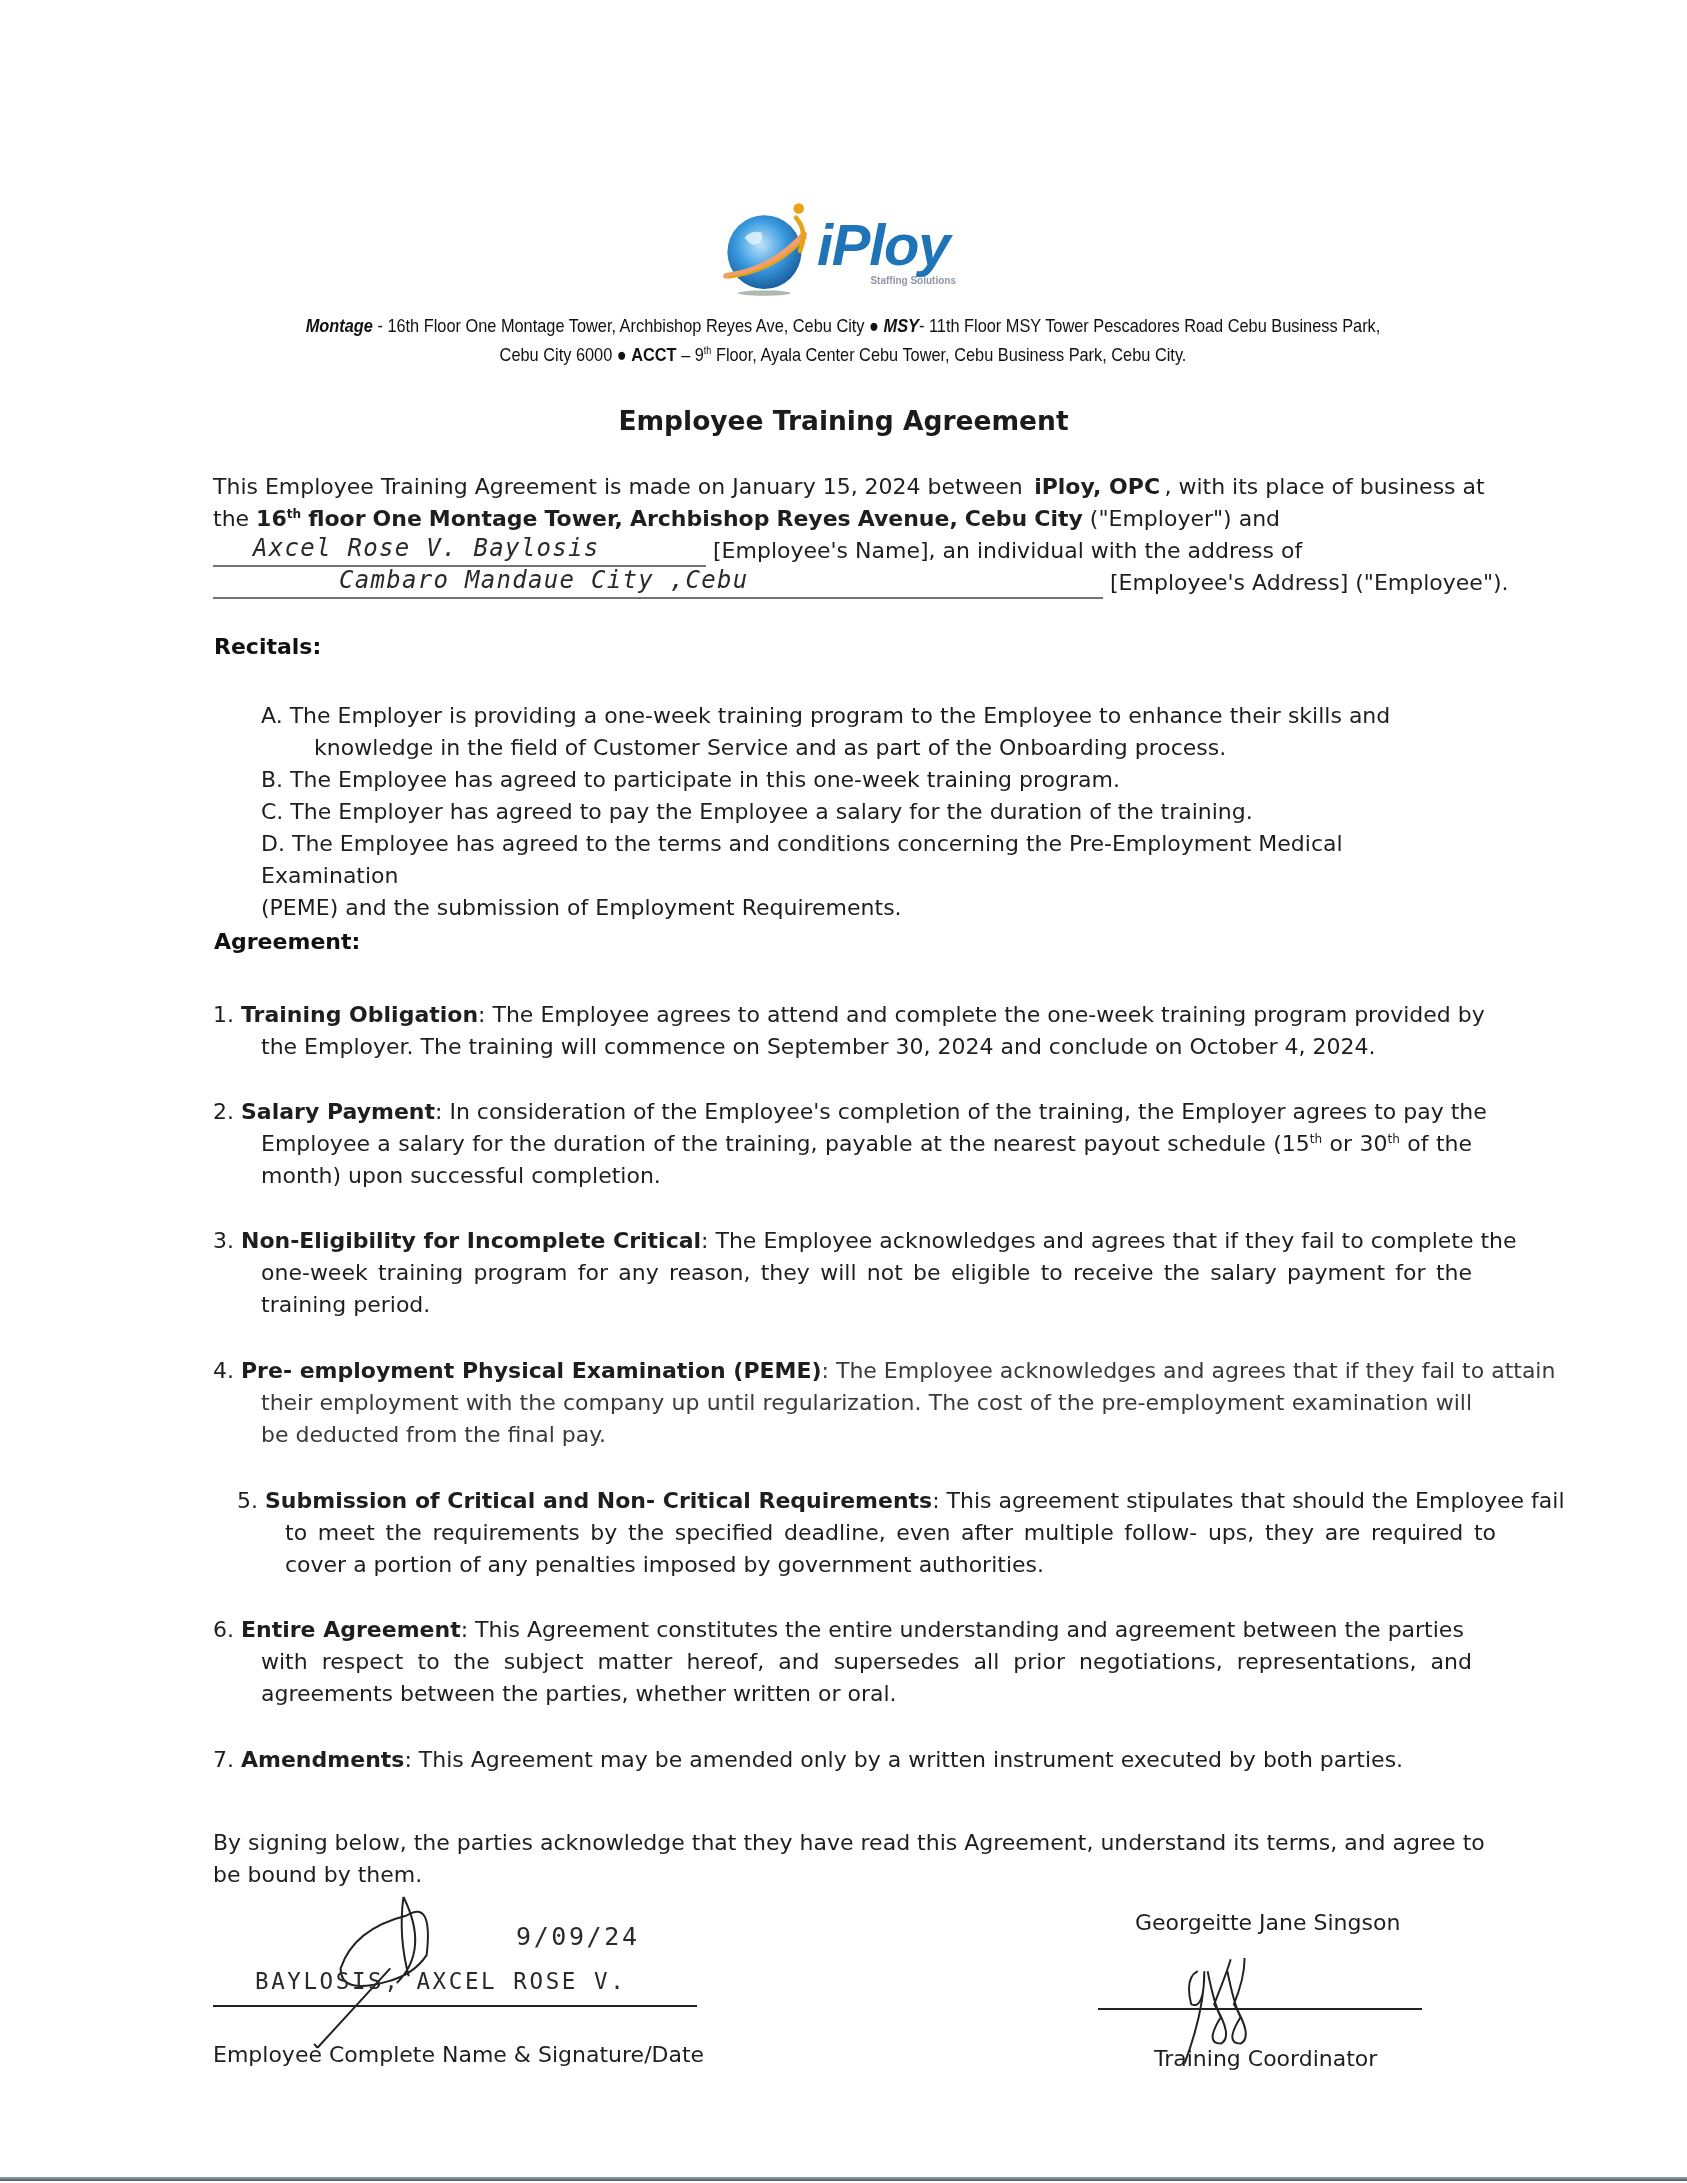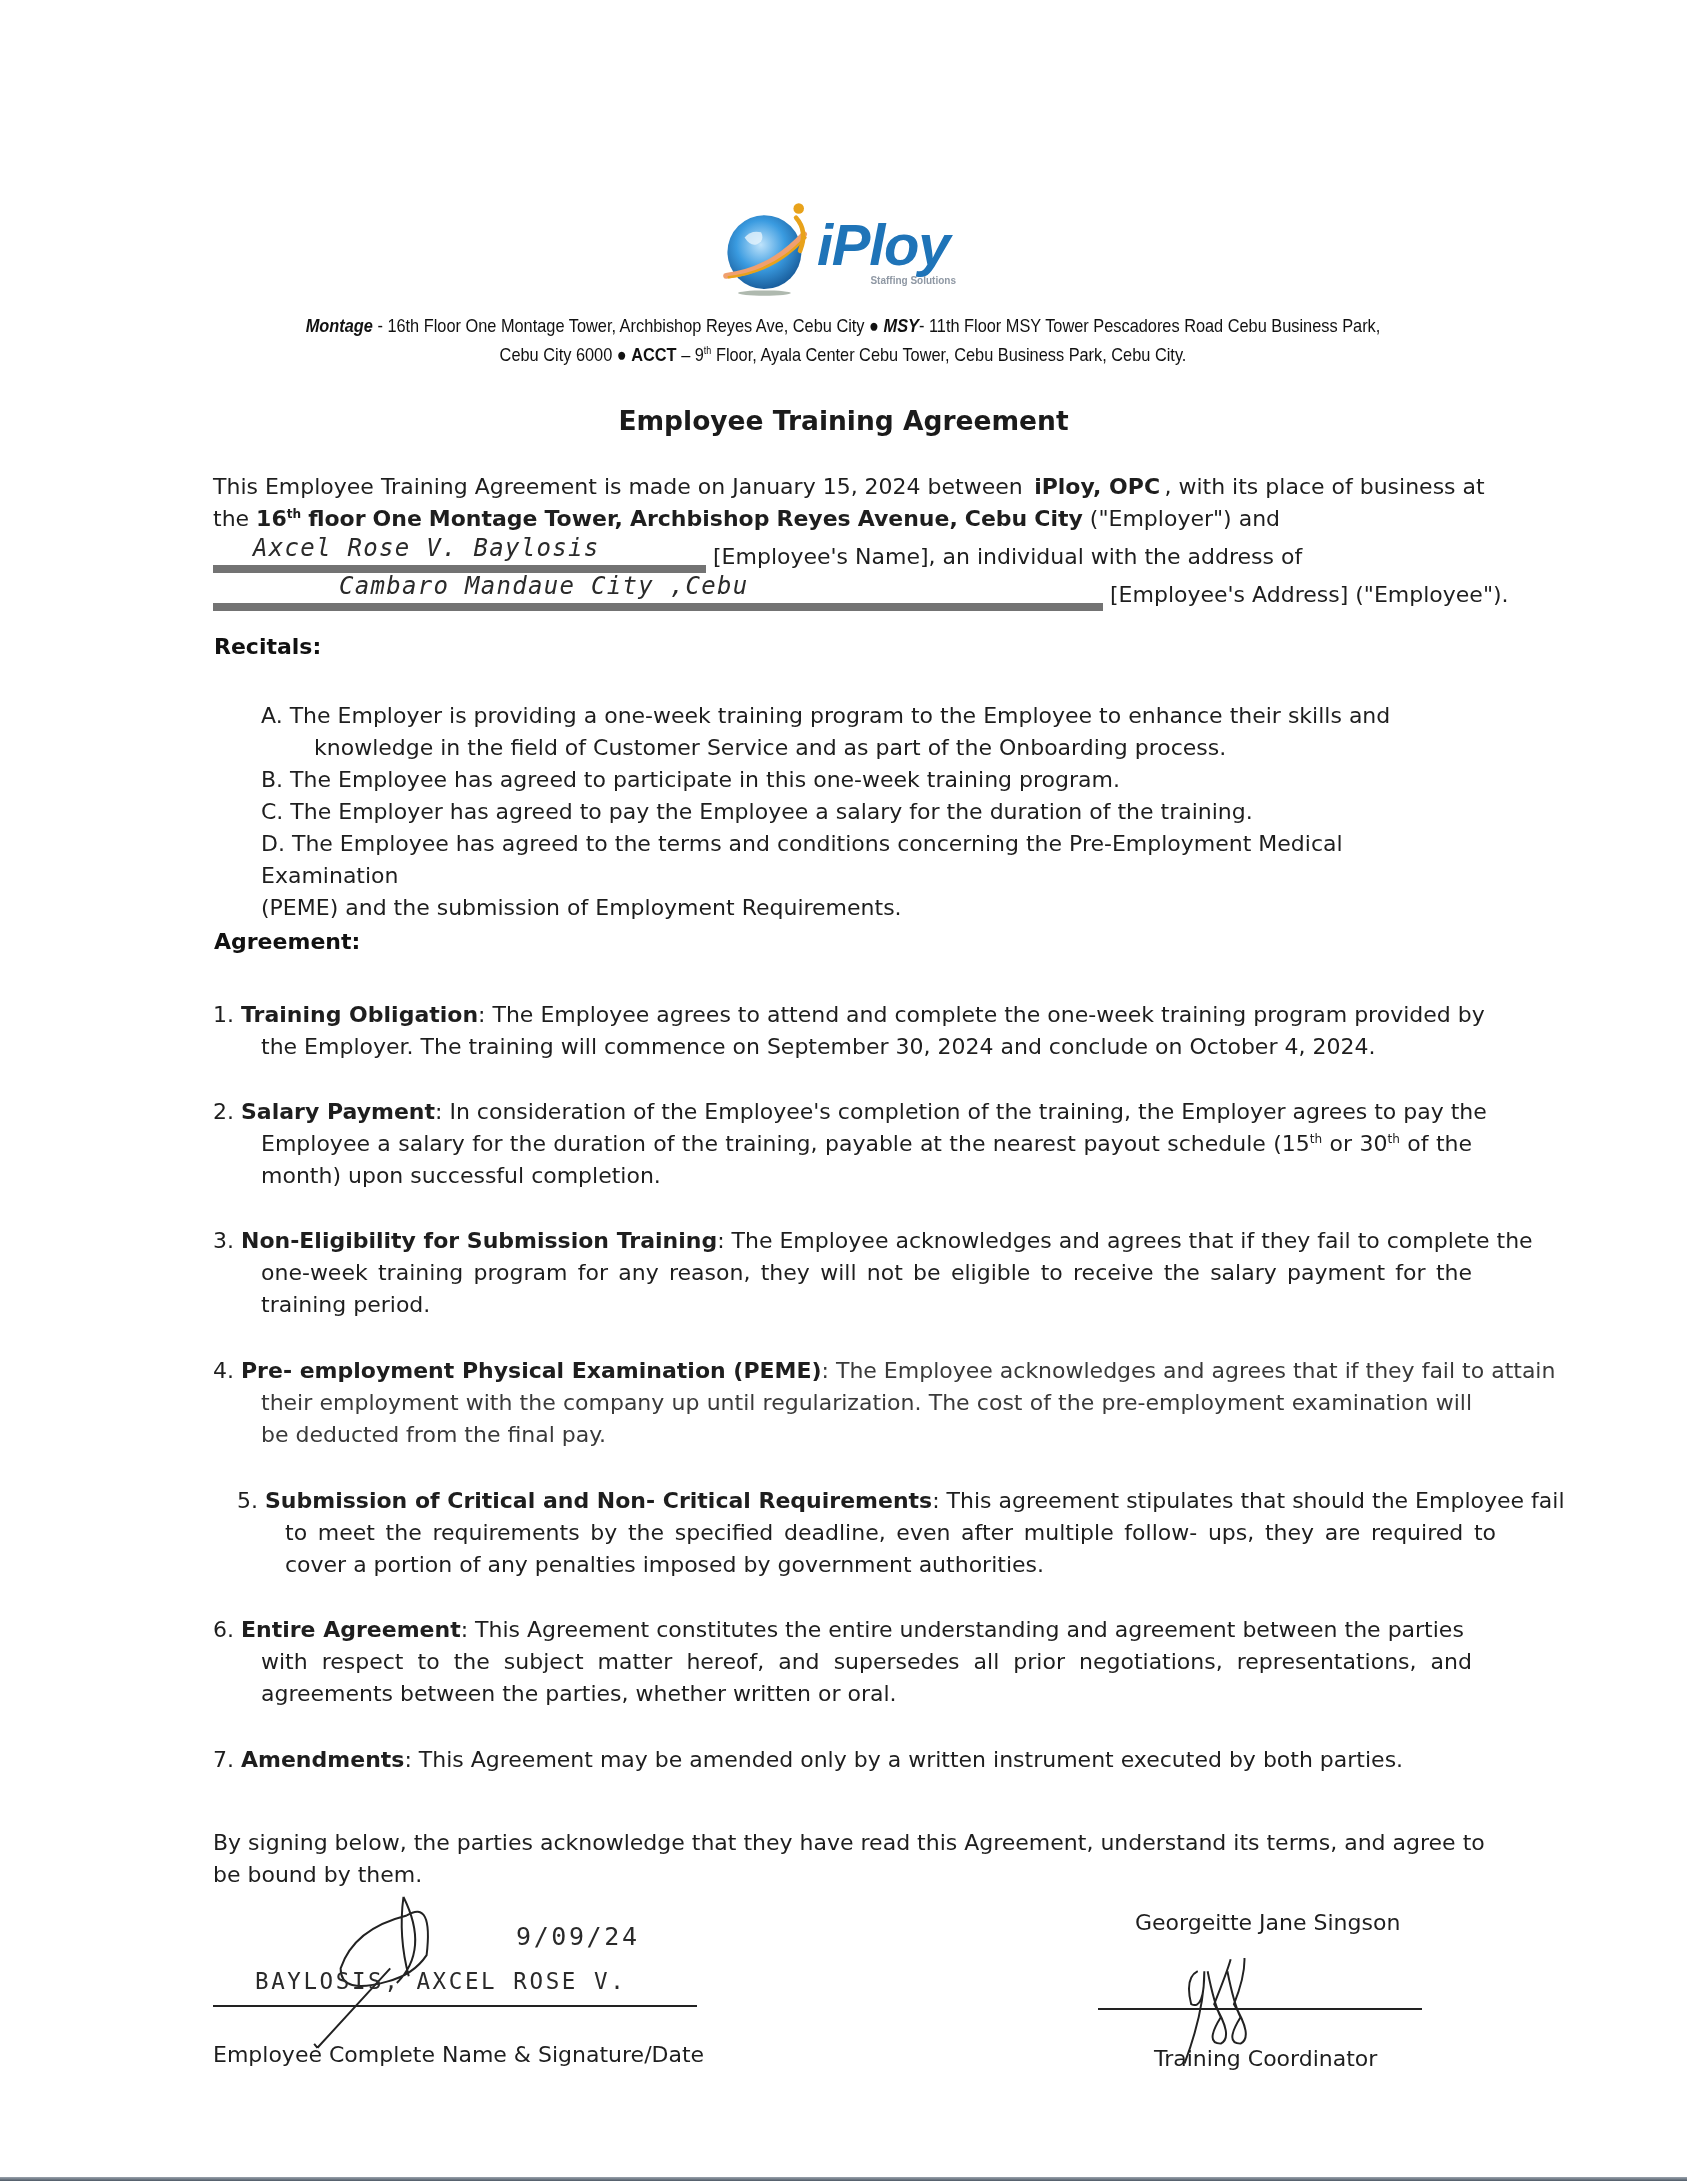--- a/index.html
+++ b/index.html
@@ -23,21 +23,21 @@
 
   .title { position: absolute; left: 0; width: 1687px; top: 405px; text-align: center;
            font-family: "DejaVu Sans", sans-serif; font-weight: bold; font-size: 26.5px; color: #1b1b1b; }
 
   .body-text { font-family: "DejaVu Sans", sans-serif; font-size: 22px; color: #1e1e1e; }
 
   .para { position: absolute; left: 213px; width: 1259px; line-height: 32px; text-align: justify; }
   .para .line { display: block; white-space: nowrap; }
   .justify-line { display: flex; justify-content: space-between; white-space: nowrap; }
   .hand { font-family: "DejaVu Sans Mono", monospace; font-size: 24px; color: #2a2a2a; font-style: italic; letter-spacing: 1.3px; }
-  .blank { display: inline-block; border-bottom: 8px solid #737373; position: relative; vertical-align: bottom; height: 30px; }
+  .blank { display: inline-block; border-bottom: 2px solid #737373; position: relative; vertical-align: bottom; height: 30px; }
   .blank .hand { position: absolute; bottom: 1.3px; }
 
   .heading { position: absolute; left: 214px; font-family: "DejaVu Sans", sans-serif; font-weight: bold; font-size: 22px; color: #111; }
 
   .recitals { position: absolute; left: 261px; width: 1211px; line-height: 32px; }
   .recitals .item { display: block; }
   .recitals .cont { display: block; padding-left: 53px; }
 
   .clause { position: absolute; left: 213px; width: 1259px; line-height: 32px; }
   .clause .first { display: block; white-space: nowrap; }
@@ -148,21 +148,21 @@
     <span class="first"><span>1.</span> <b>Training Obligation</b><span>: The Employee agrees to attend and complete the one-week training program provided by</span></span>
     <span class="rest">the Employer. The training will commence on September 30, 2024 and conclude on October 4, 2024.</span>
   </div>
 
   <div class="clause body-text" style="top:1096px;">
     <span class="first"><span>2.</span> <b>Salary Payment</b><span>: In consideration of the Employee's completion of the training, the Employer agrees to pay the</span></span>
     <span class="rest"><span>Employee a salary for the duration of the training, payable at the nearest payout schedule (15</span><sup>th</sup><span> or 30</span><sup>th</sup><span> of the month) upon successful completion.</span></span>
   </div>
 
   <div class="clause body-text" style="top:1225px;">
-    <span class="first"><span>3.</span> <b>Non-Eligibility for Submission Training</b><span>: The Employee acknowledges and agrees that if they fail to complete the</span></span>
+    <span class="first"><span>3.</span> <b>Non-Eligibility for Incomplete Critical</b><span>: The Employee acknowledges and agrees that if they fail to complete the</span></span>
     <span class="rest">one-week training program for any reason, they will not be eligible to receive the salary payment for the training period.</span>
   </div>
 
   <div class="clause body-text gray" style="top:1355px;">
     <span class="first"><span style="color:#1e1e1e;">4.</span> <b style="color:#1e1e1e;">Pre- employment Physical Examination (PEME)</b><span>: The Employee acknowledges and agrees that if they fail to attain</span></span>
     <span class="rest">their employment with the company up until regularization. The cost of the pre-employment examination will be deducted from the final pay.</span>
   </div>
 
   <div class="clause body-text" style="top:1485px;margin-left:24px;">
     <span class="first"><span>5.</span> <b>Submission of Critical and Non- Critical Requirements</b><span>: This agreement stipulates that should the Employee fail</span></span>

